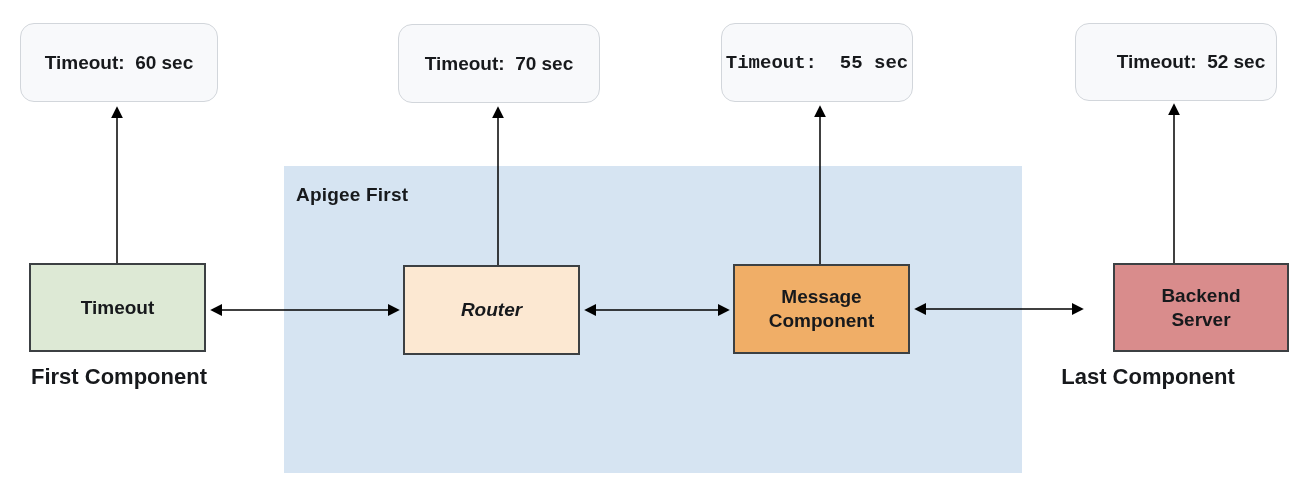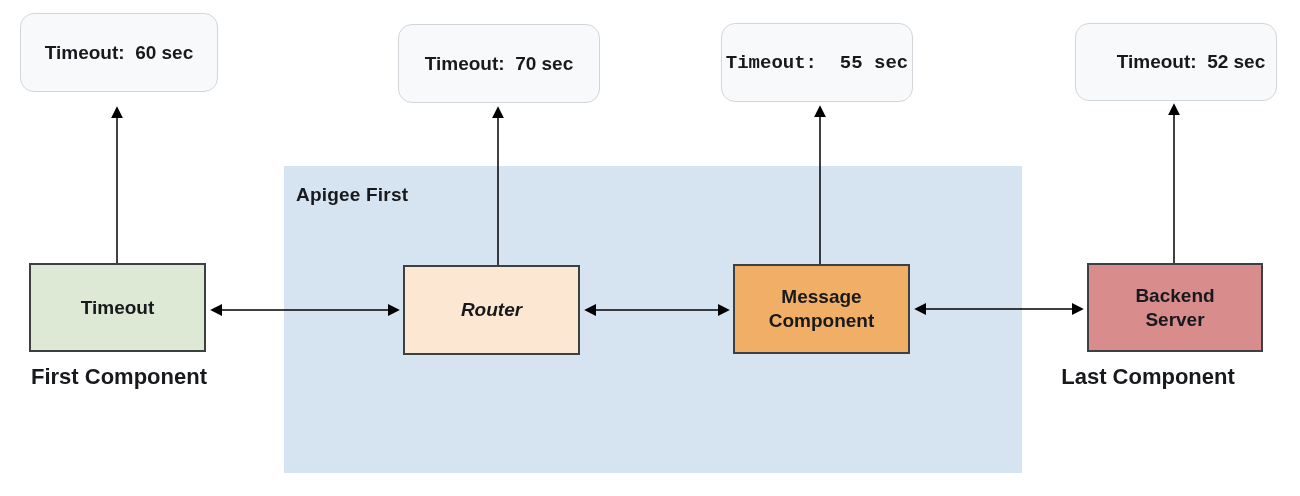--- a/index.html
+++ b/index.html
@@ -41,21 +41,21 @@
     display: flex;
     align-items: center;
     justify-content: center;
   }
   .timeout-box span {
     font-size: 19px;
     font-weight: bold;
     white-space: pre;
     color: #17191c;
   }
-  .t1 { left: 20px;   top: 13px; width: 198px; }
+  .t1 { left: 20px;   top: 23px; width: 198px; }
   .t2 { left: 398px;  top: 24px; width: 202px; }
   .t3 { left: 721px;  top: 23px; width: 192px; font-family: Liberation Mono, monospace; }
   .t4 { left: 1075px; top: 23px; width: 202px; height: 78px; padding-left: 30px; }
   .component-box {
     position: absolute;
     width: 177px;
     height: 90px;
     border: 2px solid #3c4043;
     display: flex;
     align-items: center;
@@ -114,21 +114,21 @@
 
   <div class="component-box c-client" style="background-color: rgb(221, 233, 213);">
     <span>Timeout</span>
   </div>
   <div class="component-box c-router" style="background-color: rgb(252, 232, 210);">
     <span>Router</span>
   </div>
   <div class="component-box c-mp" style="background-color: rgb(240, 174, 103);">
     <span>Message Component</span>
   </div>
-  <div class="component-box c-backend" style="background-color: rgb(217, 140, 140);">
+  <div class="component-box c-backend" style="background-color: rgb(217, 140, 140); margin-left: 26px;">
     <span>Backend Server</span>
   </div>
 
   <div class="caption cap-first">First Component</div>
   <div class="caption cap-last">Last Component</div>
 
   <svg class="arrows" viewBox="0 0 1300 496" xmlns="http://www.w3.org/2000/svg">
     <defs>
       <marker id="arrow" viewBox="0 0 10 10" refX="8.5" refY="5" markerWidth="8" markerHeight="8" orient="auto-start-reverse">
         <path d="M 0 0 L 10 5 L 0 10 z" fill="#000000"></path>

